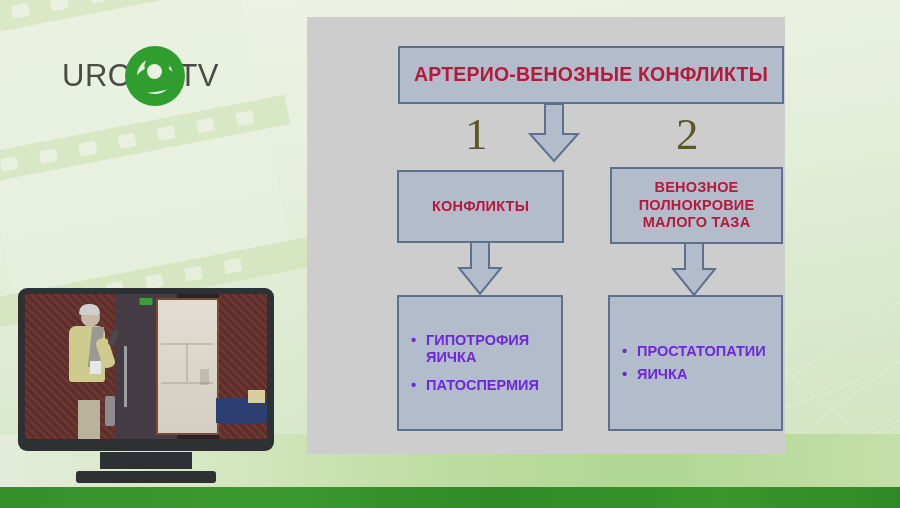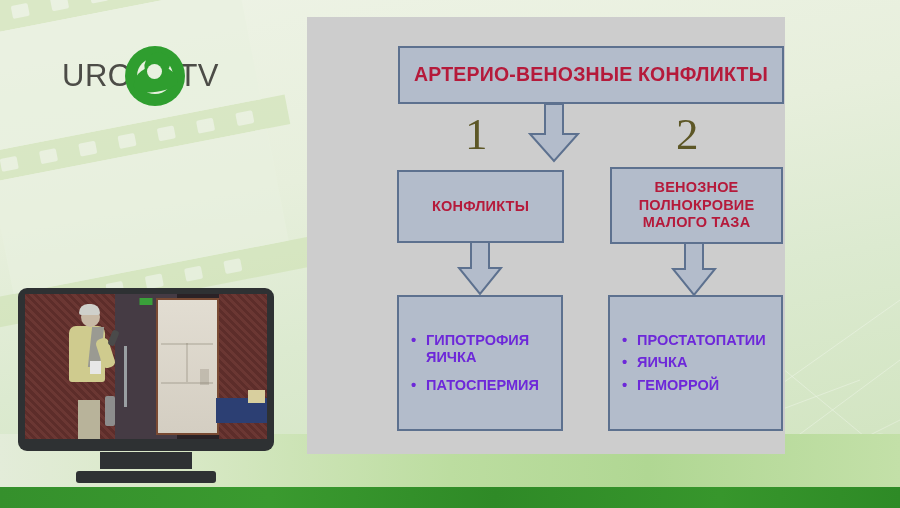--- a/index.html
+++ b/index.html
@@ -335,17 +335,16 @@
     <ul class="bl">
       <li>ГИПОТРОФИЯ<br>ЯИЧКА</li>
       <li>ПАТОСПЕРМИЯ</li>
     </ul>
   </div>
 
   <div class="box" id="box-right-list">
     <ul class="bl">
       <li>ПРОСТАТОПАТИИ</li>
       <li>ЯИЧКА</li>
-      <li>ГЕМОРРОЙ</li>
     </ul>
   </div>
 
 </div>
 
 </body></html>

